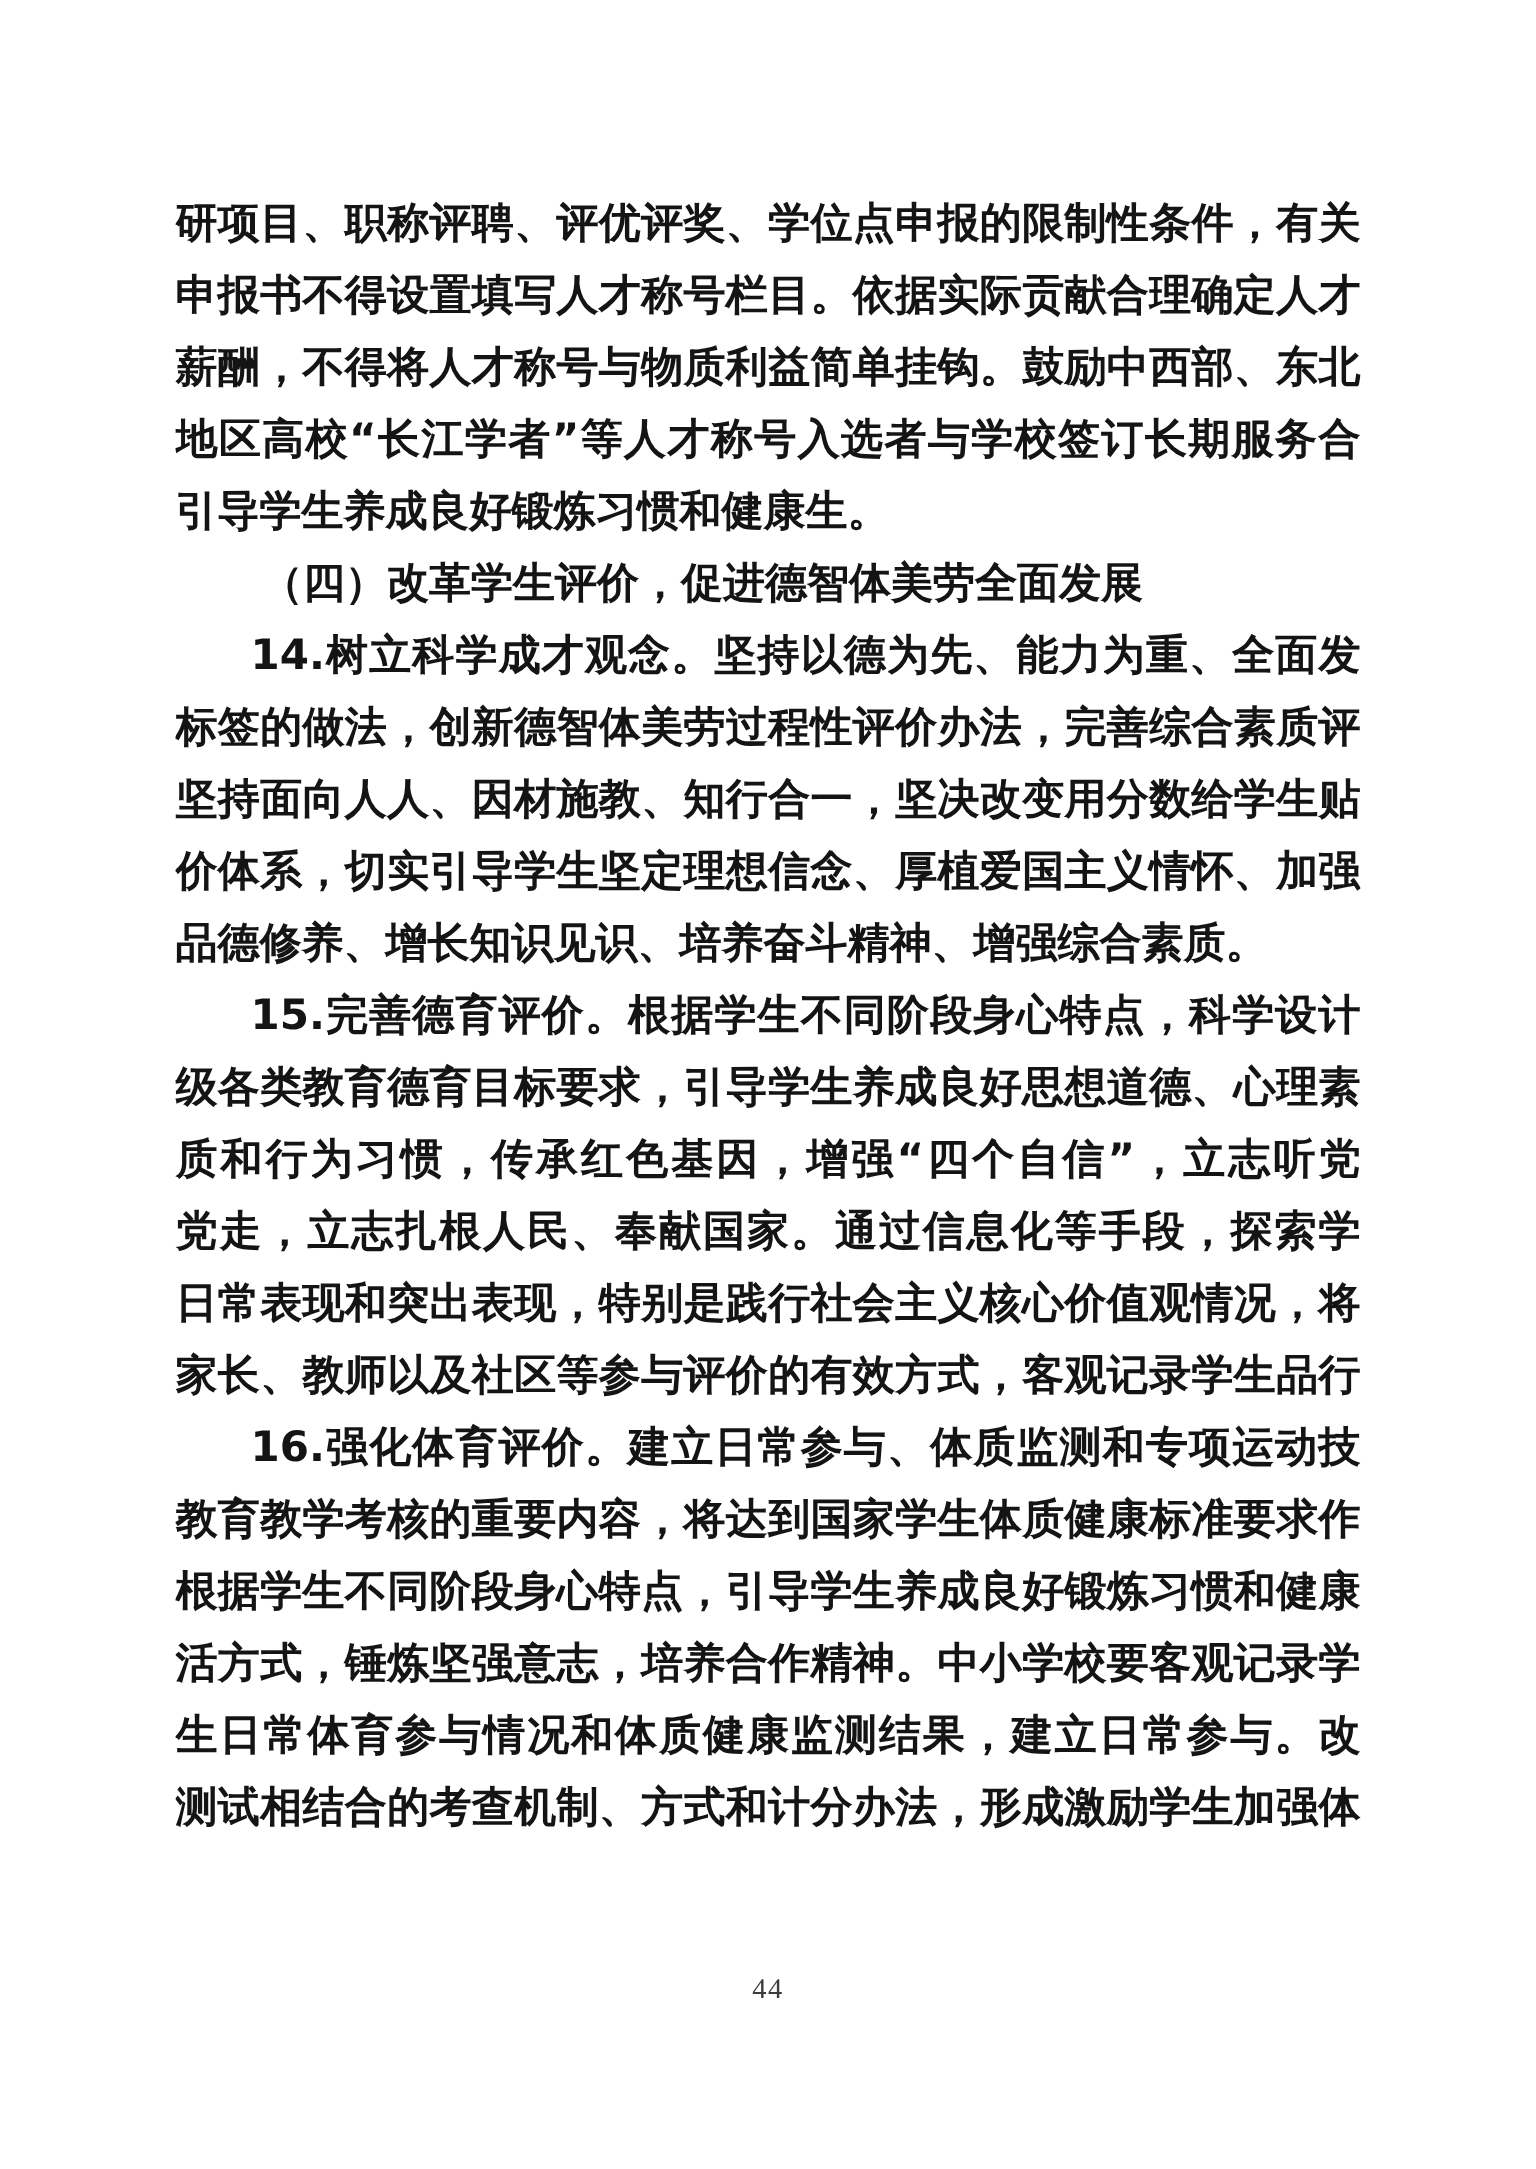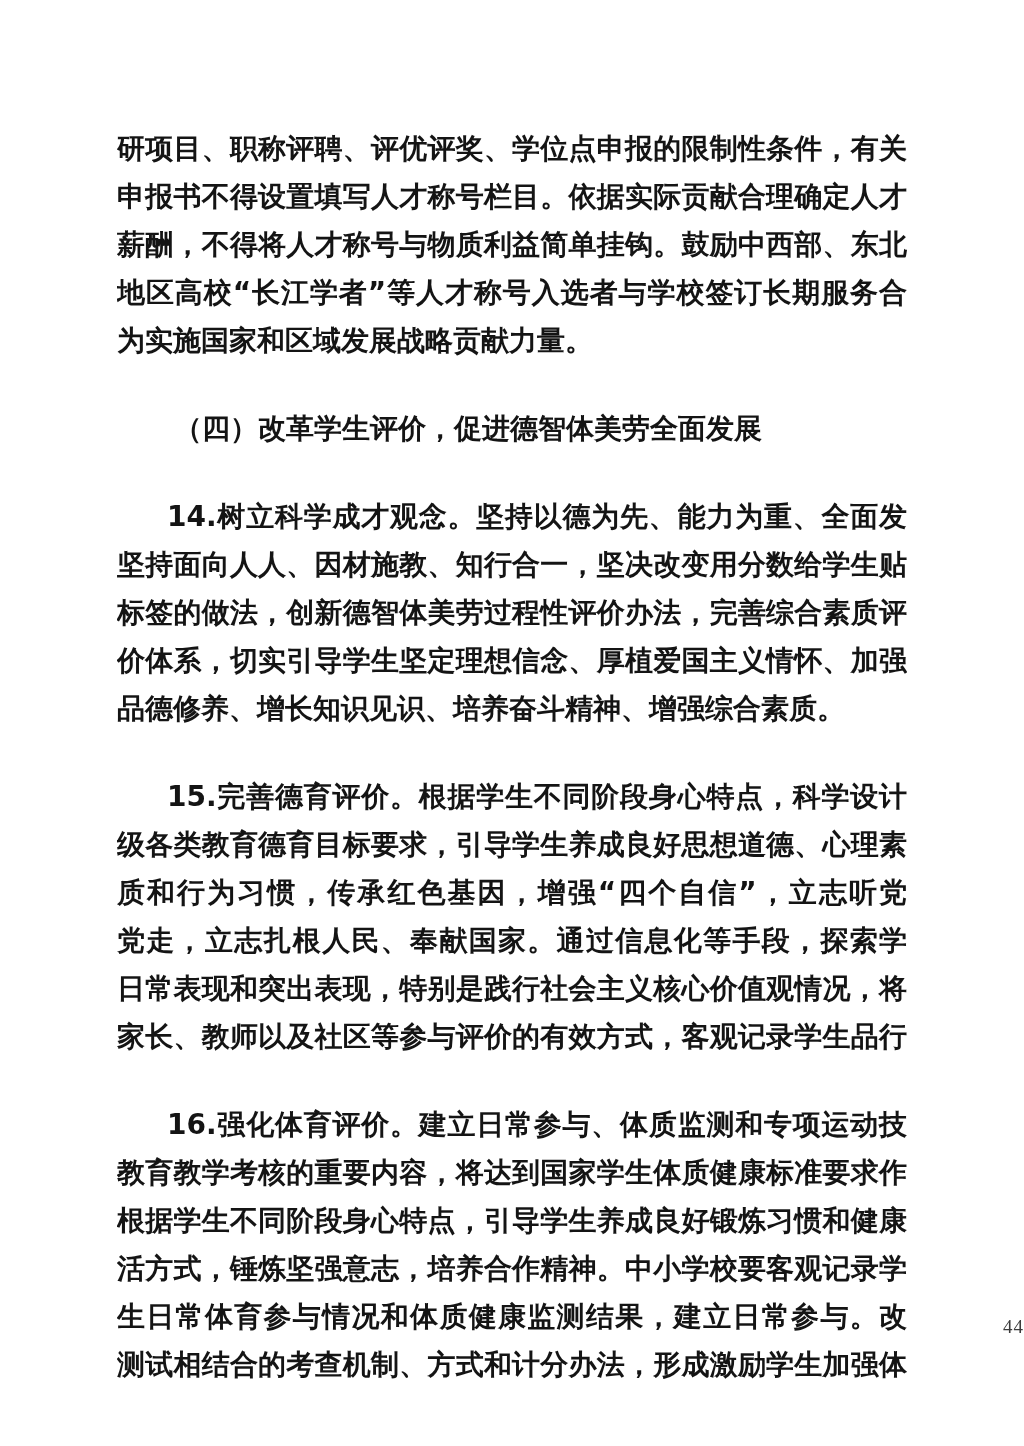--- a/index.html
+++ b/index.html
@@ -32,60 +32,59 @@
   .line {
     height: 48px;
     line-height: 48px;
     text-align: justify;
     text-align-last: justify;
     text-justify: inter-character;
     overflow: hidden;
   }
   .line.first {
     text-indent: 50px;
-    margin-top: 40px;
   }
   .line.last {
     text-align-last: left;
   }
   .paragraph.heading .line {
     text-indent: 57px;
     font-weight: 600;
   }
   .page-number {
     position: absolute;
     left: 0;
     top: 1316px;
     width: 1024px;
-    text-align: right;
+    text-align: center;
     font-family: "Liberation Serif", "DejaVu Serif", serif;
     font-size: 19px;
     color: #3c3c3c;
     letter-spacing: 1px;
   }
 </style>
 </head>
 <body>
 
 <div class="page">
   <div class="text-body" id="text-body">
       <div class="paragraph body">
         <div class="line">研项目、职称评聘、评优评奖、学位点申报的限制性条件，有关</div>
         <div class="line">申报书不得设置填写人才称号栏目。依据实际贡献合理确定人才</div>
         <div class="line">薪酬，不得将人才称号与物质利益简单挂钩。鼓励中西部、东北</div>
         <div class="line">地区高校“长江学者”等人才称号入选者与学校签订长期服务合同，</div>
-        <div class="line last">为实施国家和区域发展战略贡献力量。</div>
+        <div class="line last">引导学生养成良好锻炼习惯和健康生。</div>
       </div>
       <div class="paragraph heading">
         <div class="line first last">（四）改革学生评价，促进德智体美劳全面发展</div>
       </div>
       <div class="paragraph body">
         <div class="line first">14.树立科学成才观念。坚持以德为先、能力为重、全面发展，</div>
+        <div class="line">标签的做法，创新德智体美劳过程性评价办法，完善综合素质评</div>
         <div class="line">坚持面向人人、因材施教、知行合一，坚决改变用分数给学生贴</div>
-        <div class="line">标签的做法，创新德智体美劳过程性评价办法，完善综合素质评</div>
         <div class="line">价体系，切实引导学生坚定理想信念、厚植爱国主义情怀、加强</div>
         <div class="line last">品德修养、增长知识见识、培养奋斗精神、增强综合素质。</div>
       </div>
       <div class="paragraph body">
         <div class="line first">15.完善德育评价。根据学生不同阶段身心特点，科学设计各</div>
         <div class="line">级各类教育德育目标要求，引导学生养成良好思想道德、心理素</div>
         <div class="line">质和行为习惯，传承红色基因，增强“四个自信”，立志听党话、跟</div>
         <div class="line">党走，立志扎根人民、奉献国家。通过信息化等手段，探索学生、</div>
         <div class="line">日常表现和突出表现，特别是践行社会主义核心价值观情况，将</div>
         <div class="line">家长、教师以及社区等参与评价的有效方式，客观记录学生品行</div>

